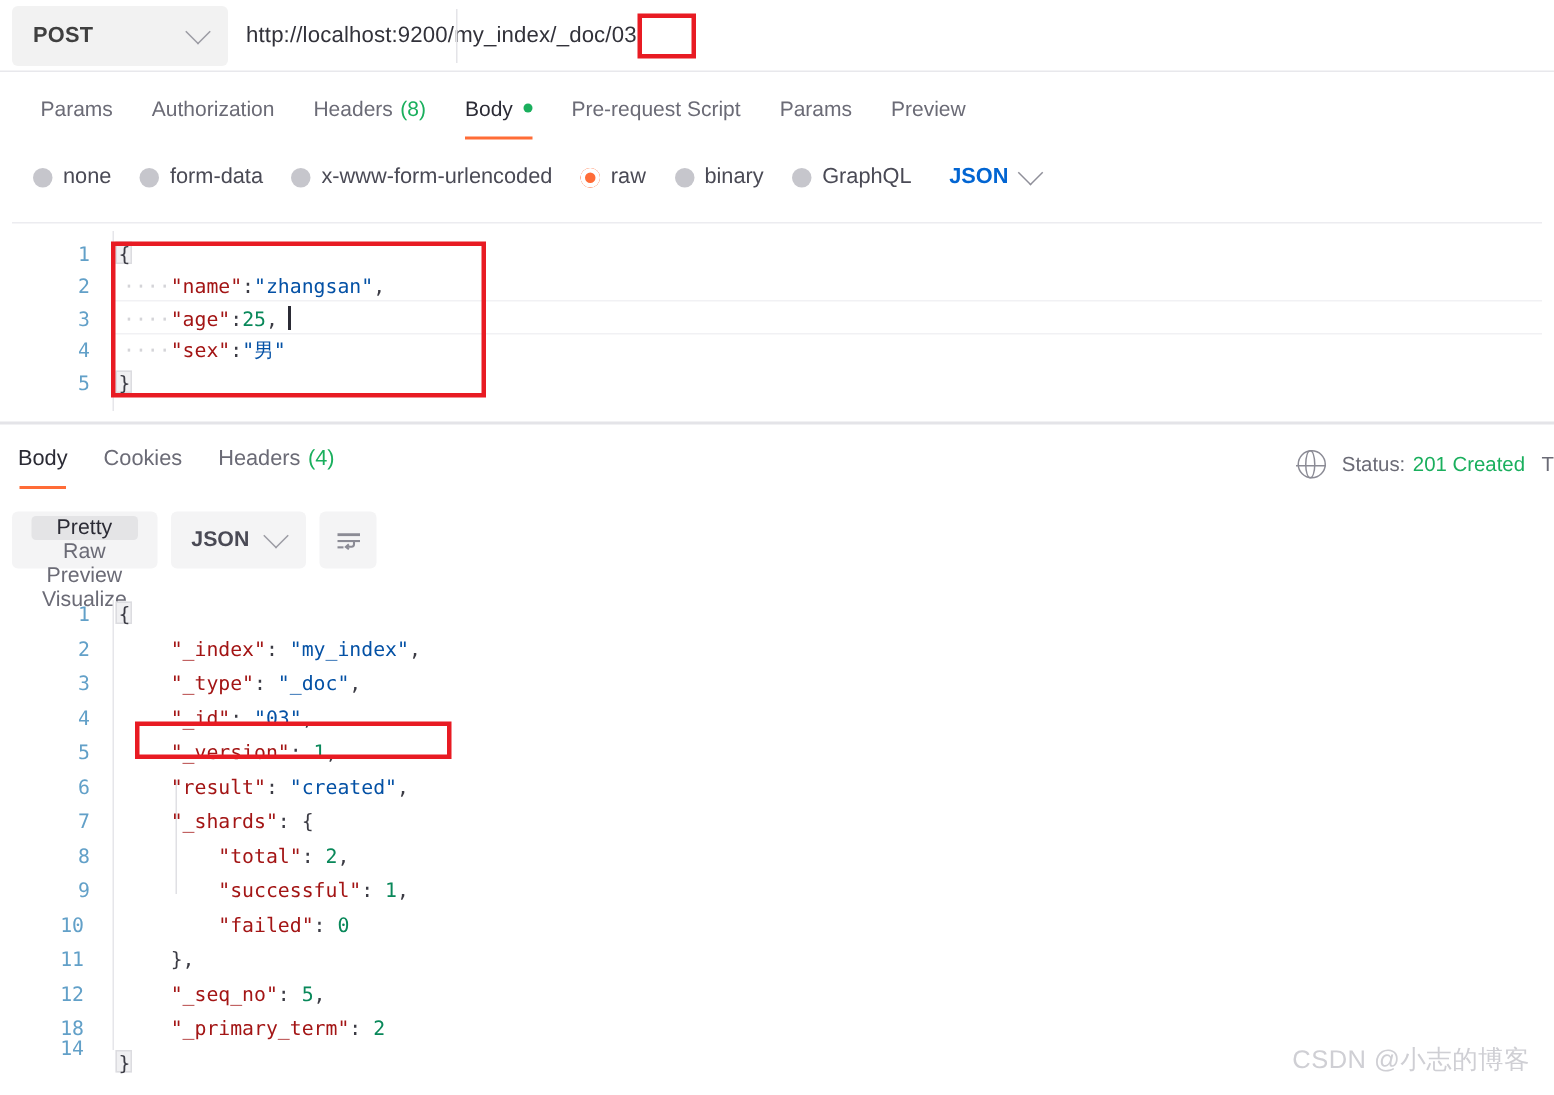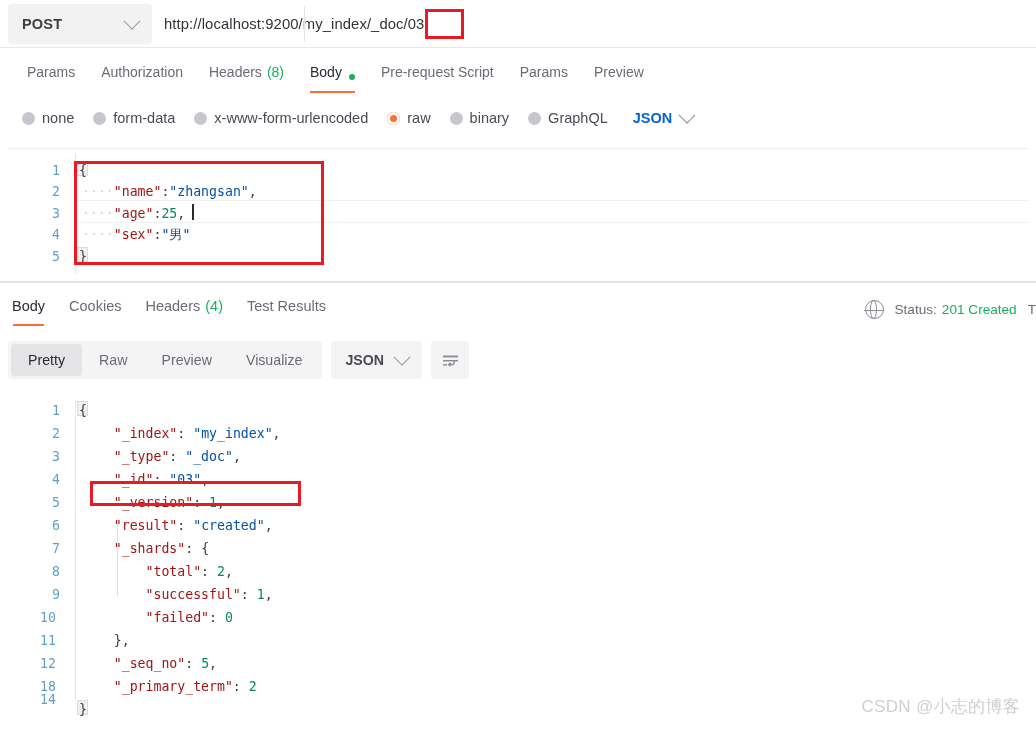--- a/index.html
+++ b/index.html
@@ -83,21 +83,21 @@
     box-sizing: border-box;
   }
   .tab {
     position: relative;
     font-size: 14px;
     color: #6b6b76;
     padding: 4px 13px 13px 13px;
     white-space: nowrap;
     display: flex; align-items: center; gap: 5px;
   }
-  .tab.active { color: #2b2b35; align-items: flex-end; }
+  .tab.active { color: #2b2b35; }
   .tab.active::after {
     content: "";
     position: absolute; left: 13px; right: 13px; bottom: 0;
     height: 2.5px; background: #ff6c37;
   }
   .tab .count { color: #1aaf5d; }
   .green-dot {
     width: 6px; height: 6px; border-radius: 50%;
     background: #1aaf5d; display: inline-block;
     margin-left: 2px;
@@ -227,20 +227,21 @@
   
   .res-toolbar {
     position: absolute; left: 8px; top: 341px;
     display: flex; align-items: center; gap: 9px;
   }
   .segmented {
     display: flex; align-items: center;
     background: #f4f4f5; border-radius: 4px;
     height: 38px; padding: 3px;
     box-sizing: border-box;
+    flex-direction: column;
   }
   .seg {
     font-size: 14.2px; color: #6b6b76;
     padding: 0 17px; height: 32px;
     display: flex; align-items: center;
     border-radius: 3px;
   }
   .seg.active {
     background: #e4e4e6; color: #2b2b35;
   }
@@ -377,23 +378,20 @@
 <div class="res-tabs">
   <div class="tab active">
     <span>Body</span>
   </div>
   <div class="tab">
     <span>Cookies</span>
   </div>
   <div class="tab">
     <span>Headers</span>
     <span class="count">(4)</span>
-  </div>
-  <div class="tab">
-    <span>Test Results</span>
   </div>
 </div>
 
 <div class="status-area">
   <span class="globe"></span>
   <span>Status:</span>
   <span class="status-ok" style="margin-left:-6px;">201 Created</span>
   <span class="time-cut">T</span>
 </div>
 

